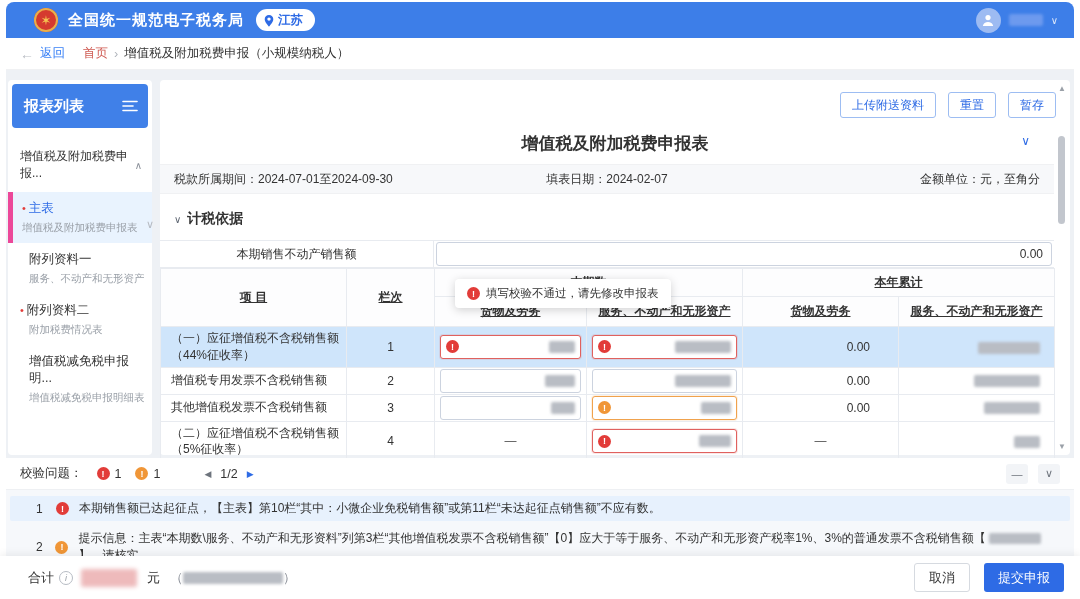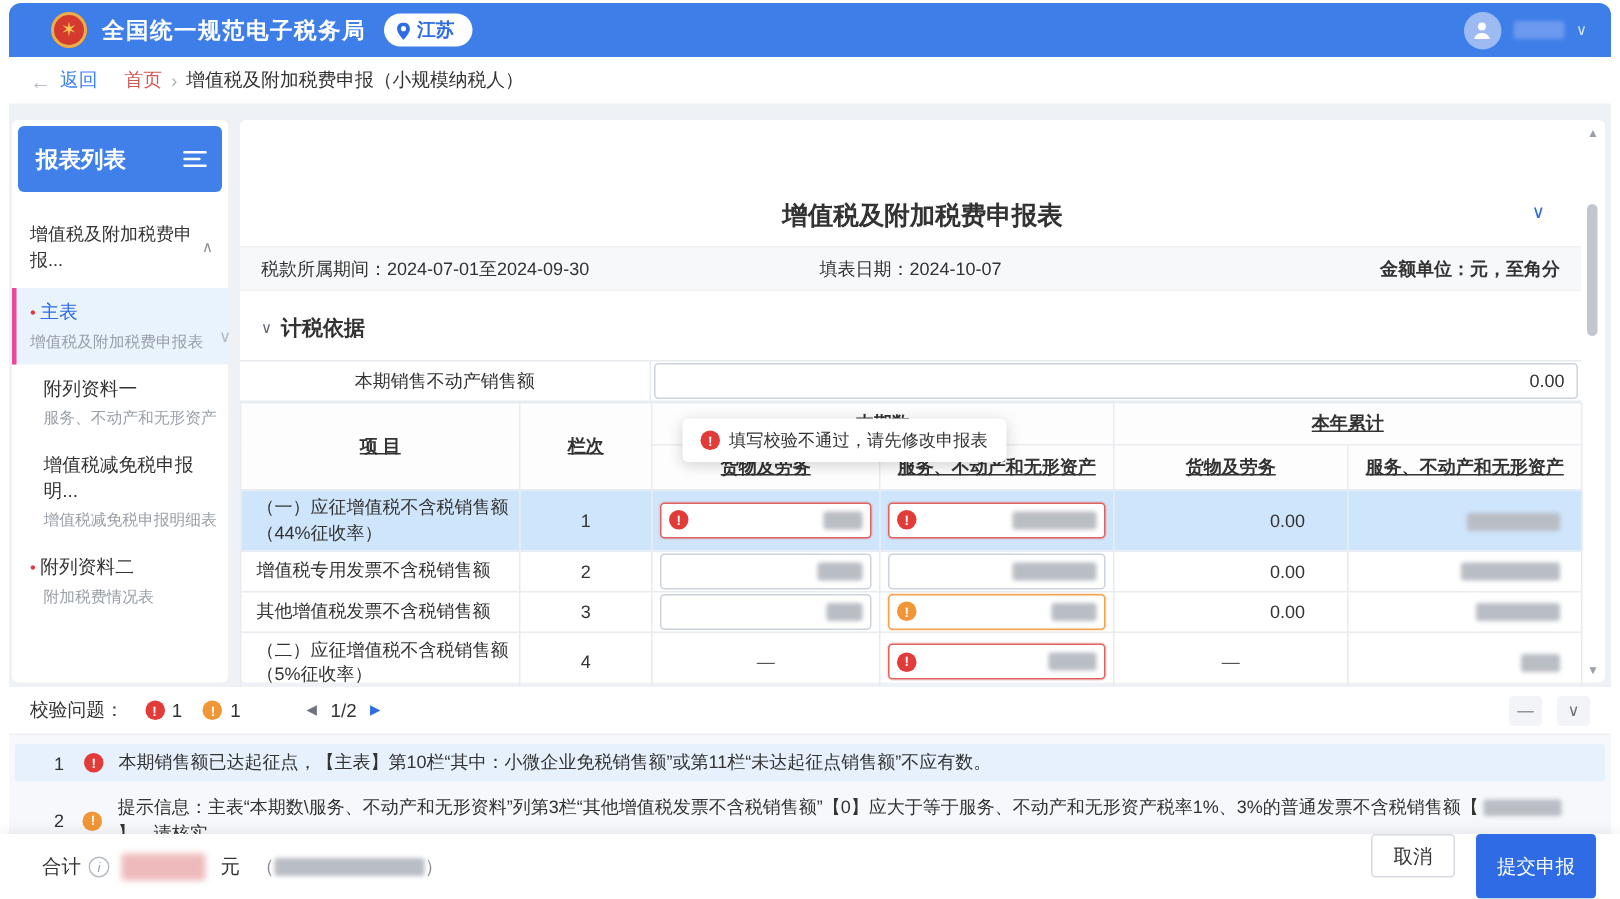--- a/index.html
+++ b/index.html
@@ -32,34 +32,34 @@
   .workspace { position:absolute; left:6px; right:6px; top:70px; height:388px; background:#eef1f5; }
 
   
   .sidebar { position:absolute; left:8px; top:80px; width:144px; height:375px; background:#fff; border-radius:4px; overflow:hidden; }
   .sb-head { margin:4px; height:44px; background:#4080e8; border-radius:4px; color:#fff; display:flex; align-items:center; justify-content:space-between; padding:0 10px 0 12px; font-size:15px; font-weight:bold; }
   .sb-group { display:flex; align-items:center; justify-content:space-between; padding:16px 10px 10px 12px; font-size:12px; color:#333; }
   .sb-group .cu { color:#8a8f98; font-size:10px; }
   .sb-item { padding:8px 8px 8px 12px; position:relative; cursor:pointer; }
   .sb-item .lbl { font-size:12.5px; color:#333; }
   .sb-item .sub { font-size:10.5px; color:#9aa0a8; margin-top:4px; white-space:nowrap; overflow:hidden; }
-  .sb-item.active { background:#e9f3fe; border-left:3px solid #ec4899; padding-left:9px; }
+  .sb-item.active { background:#e9f3fe; border-left:5px solid #ec4899; padding-left:9px; }
   .sb-item.active .lbl { color:#2e6be5; }
   .dot { color:#e23c39; font-size:11px; margin-right:3px; }
   .sb-collapse { position:absolute; left:146px; top:218px; color:#b6bac1; font-size:11px; z-index:5; }
 
   
   .main { position:absolute; left:160px; top:80px; width:910px; height:375px; background:#fff; border-radius:4px; }
   .toolbar { position:absolute; top:12px; right:14px; display:flex; gap:12px; }
   .btn-outline { background:#fff; border:1px solid #9dbdf2; color:#2e6be5; font-size:12px; height:26px; padding:0 11px; border-radius:3px; cursor:pointer; font-family:inherit; }
   .form-title { position:absolute; top:52px; left:0; width:100%; text-align:center; font-size:17px; font-weight:bold; color:#333; }
   .title-caret { position:absolute; top:54px; right:40px; color:#2e6be5; font-size:12px; }
   .meta-row { position:absolute; top:84px; left:0; right:16px; height:30px; background:#f7f8fa; border-top:1px solid #f0f1f3; border-bottom:1px solid #f0f1f3; display:flex; align-items:center; font-size:12px; color:#333; padding:0 14px; }
   .meta-mid { position:absolute; left:0; width:100%; text-align:center; }
-  .meta-right { margin-left:auto;font-weight:bold; }
+  .meta-right { margin-left:auto; }
   .section-head { position:absolute; top:130px; left:14px; display:flex; align-items:center; gap:6px; font-size:14px; font-weight:bold; color:#333; }
   .section-head .cu { color:#5e6672; font-size:10px; font-weight:normal; }
 
   
   .tbl-wrap { position:absolute; left:0; top:160px; width:894px; font-size:12px; }
   .estate-row { display:flex; border-top:1px solid #e8ebf0; border-bottom:1px solid #e8ebf0; height:28px; }
   .estate-label { width:274px; display:flex; align-items:center; justify-content:center; border-right:1px solid #e8ebf0; color:#333; }
   .estate-value { flex:1; display:flex; align-items:center; padding:0 2px; }
   .wide-input { flex:1; height:24px; border:1px solid #ccd3df; border-radius:3px; background:#fff; display:flex; align-items:center; justify-content:flex-end; padding:0 8px; font-size:12px; color:#333; }
   table.grid { border-collapse:collapse; width:894px; table-layout:fixed; }
@@ -104,21 +104,21 @@
   .vld-row { display:flex; align-items:center; gap:10px; font-size:12px; color:#333; padding:4px 10px 4px 26px; border-radius:2px; margin-bottom:5px; }
   .vld-row.hl { background:#e7f1fd; }
   .vld-row .n { width:10px; color:#333; }
 
   
   .footer { position:absolute; left:0; right:0; top:556px; height:43px; background:#fff; box-shadow:0 -2px 8px rgba(0,0,0,.07); display:flex; align-items:center; padding:0 16px 0 28px; font-size:13px; }
   .info-i { width:14px; height:14px; border:1px solid #b7bcc4; border-radius:50%; color:#9aa0a8; font-size:9px; display:inline-flex; align-items:center; justify-content:center; margin:0 8px 0 5px; font-style:italic; }
   .ftr-paren { color:#8a8f98; }
   .ftr-btns { margin-left:auto; display:flex; gap:14px; }
   .btn-cancel { background:#fff; border:1px solid #d6dae0; color:#333; font-size:13px; height:29px; padding:0 14px; border-radius:3px; cursor:pointer; font-family:inherit; }
-  .btn-primary { background:#2e6be5; border:none; color:#fff; font-size:13px; height:43px; padding:0 14px; border-radius:3px; cursor:pointer; font-family:inherit; }
+  .btn-primary { background:#2e6be5; border:none; color:#fff; font-size:13px; height:29px; padding:0 14px; border-radius:3px; cursor:pointer; font-family:inherit; }
 </style>
 </head>
 <body>
 
 <div class="topbar">
   <div class="emblem">✶</div>
   <div class="app-title">全国统一规范电子税务局</div>
   <div class="region-badge">
     <span class="pin">
       <svg width="10" height="12" viewBox="0 0 10 12">
@@ -166,39 +166,44 @@
   </div>
   <div class="sb-item active">
     <div class="lbl"><span class="dot">•</span><span>主表</span></div>
     <div class="sub">增值税及附加税费申报表</div>
   </div>
   <div class="sb-item">
     <div class="lbl" style="padding-left:9px;">附列资料一</div>
     <div class="sub" style="padding-left:9px;">服务、不动产和无形资产扣..</div>
   </div>
   <div class="sb-item">
+    <div class="lbl"><span class="dot">•</span><span>附列资料二</span></div>
+    <div class="sub" style="padding-left:9px;">附加税费情况表</div>
+  </div>
+  <div class="sb-item">
     <div class="lbl" style="padding-left:9px;">增值税减免税申报明...</div>
     <div class="sub" style="padding-left:9px;">增值税减免税申报明细表</div>
   </div>
-  <div class="sb-item">
-    <div class="lbl"><span class="dot">•</span><span>附列资料二</span></div>
-    <div class="sub" style="padding-left:9px;">附加税费情况表</div>
-  </div>
 </div>
 <span class="sb-collapse">∨</span>
 
 <div class="main">
 
+  <div class="toolbar">
+    <button class="btn-outline">上传附送资料</button>
+    <button class="btn-outline">重置</button>
+    <button class="btn-outline">暂存</button>
+  </div>
 
   <div class="form-title">增值税及附加税费申报表</div>
   <span class="title-caret">∨</span>
 
   <div class="meta-row">
     <span><span>税款所属期间：</span><span>2024-07-01至2024-09-30</span></span>
-    <span class="meta-mid"><span>填表日期：</span><span>2024-10-07</span></span>
+    <span class="meta-mid"><span>填表日期：</span><span>2024-02-07</span></span>
     <span class="meta-right"><span>金额单位：</span><span>元，至角分</span></span>
   </div>
 
   <div class="section-head">
     <span class="cu">∨</span>
     <span>计税依据</span>
   </div>
 
   <div class="tbl-wrap">
     <div class="estate-row">

